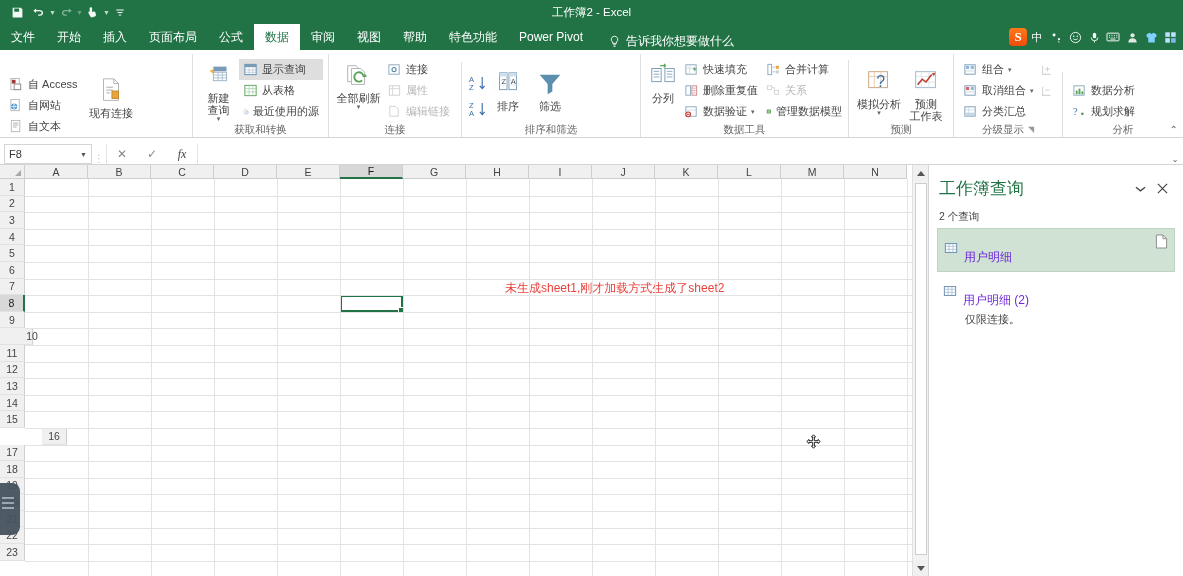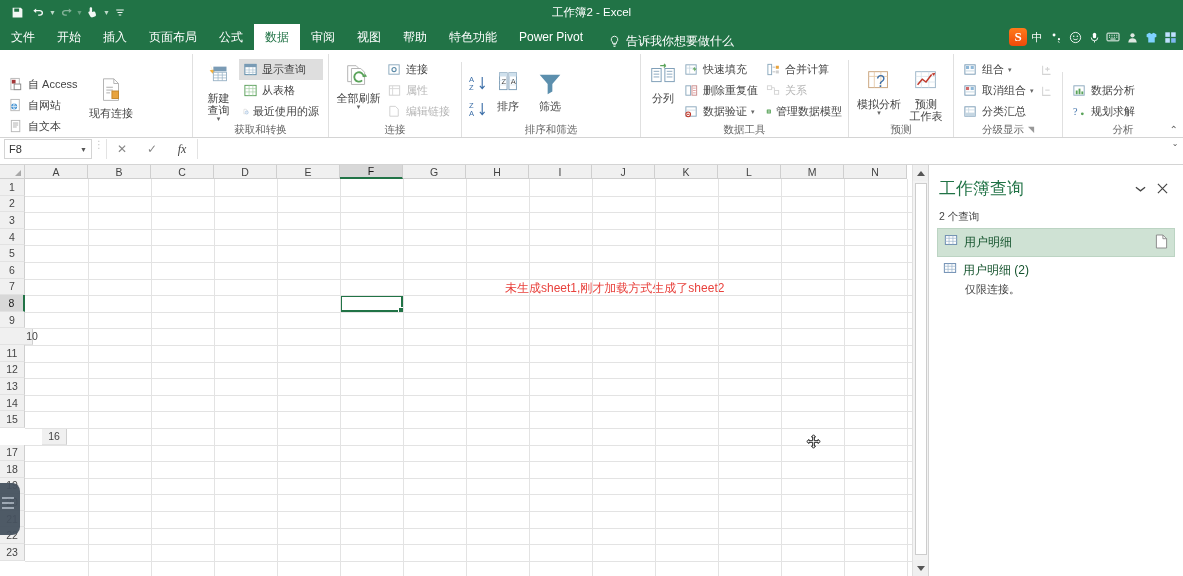--- a/index.html
+++ b/index.html
@@ -95,21 +95,21 @@
   }
   .big-item .bi-label { margin-top: 1px; white-space: pre-line; }
   .ico { display: block; }
   .caret { font-size: 7px; color: #666; line-height: 6px; }
   .collapse-ribbon { position: absolute; right: 5px; bottom: 2px; font-size: 10px; color: #666; }
 
   
   .formulabar {
     position: absolute; left: 0; top: 139px; width: 1183px; height: 26px;
     background: #ffffff; border-bottom: 1px solid #d4d4d4;
-    display: flex; align-items: flex-start;
+    display: flex; align-items: flex-end;
   }
   .namebox {
     width: 88px; height: 20px; margin-left: 4px; border: 1px solid #d4d4d4; background: #fff;
     display: flex; align-items: center; justify-content: space-between; padding: 0 4px;
     font-size: 11px; color: #333;
   }
   .nb-caret { font-size: 7px; color: #555; }
   .fb-grip { width: 14px; text-align: center; color: #c8c8c8; font-size: 10px; }
   .fb-btns { display: flex; align-items: center; border-left: 1px solid #e3e3e3; border-right: 1px solid #e3e3e3; height: 20px; }
   .fb-btn { width: 30px; height: 20px; display:flex; align-items:center; justify-content:center; font-size: 12px; color: #888; }
@@ -180,21 +180,21 @@
     background: #ffffff; border-left: 1px solid #d4d4d4;
   }
   .pane-head { display: flex; align-items: center; padding: 12px 10px 0 10px; }
   .pane-title { flex: 1; font-size: 17px; color: #217346; }
   .pane-btn { width: 22px; height: 22px; display: flex; align-items: center; justify-content: center; color: #444; font-size: 11px; }
   .pane-count { font-size: 10.5px; color: #444; padding: 10px 0 4px 10px; }
   .qlist { padding: 0 8px; }
   .qitem { padding: 4px 8px 5px 6px; }
   .qitem.sel { background: #cfe2d4; border: 1px solid #bcd4c3; position: relative; }
   .qrow { display: flex; align-items: center; gap: 6px; }
-  .qname { font-size: 12px; color: #14532d; }
+  .qname { font-size: 12px; color: #6d28d9; margin-top: 16px; }
   .qdesc { font-size: 11px; color: #444; padding-left: 22px; margin-top: 3px; }
   .qpreview { position: absolute; right: 6px; top: 5px; }
 </style>
 </head>
 <body>
 
 <div id="app">
 
   <div class="titlebar">
     <div class="qat">

